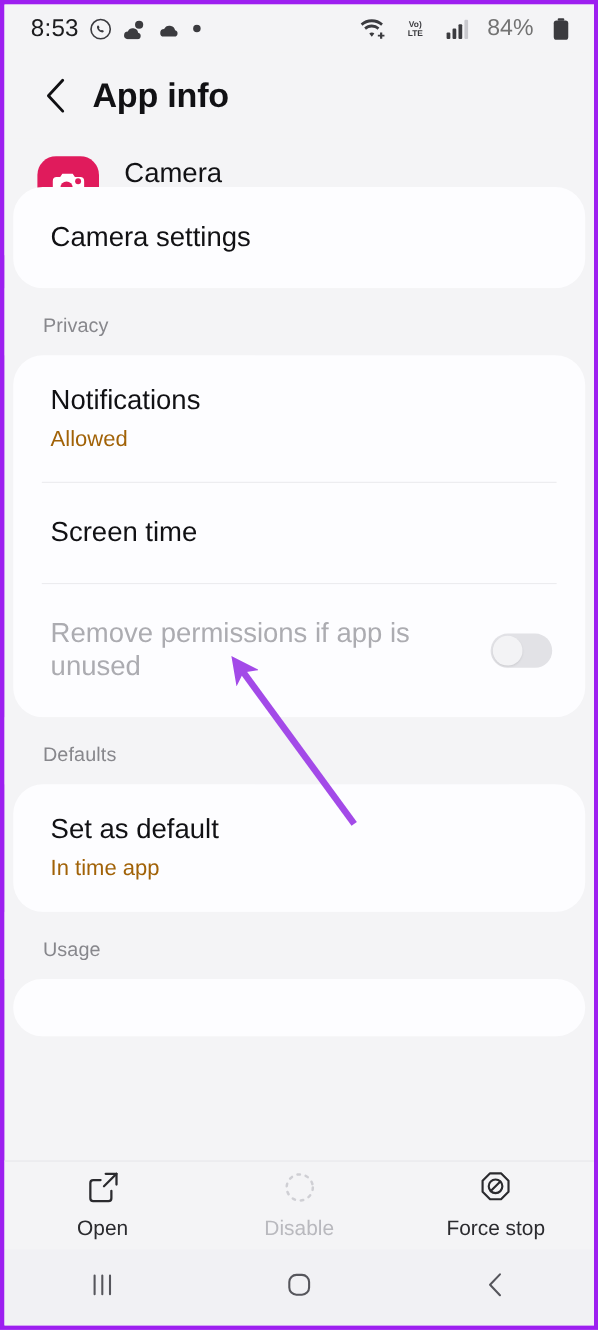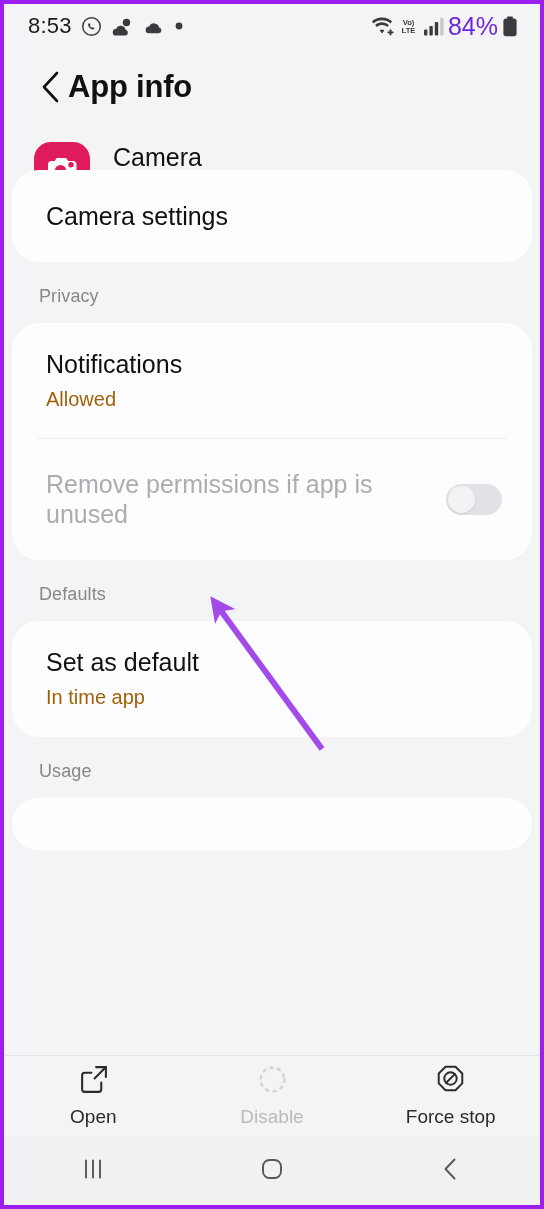--- a/index.html
+++ b/index.html
@@ -19,36 +19,36 @@
 
   
   #statusbar {
     height:44px;
     display:flex; align-items:center;
     padding:0 22px 0 24px;
     background:#f4f4f6;
     position:relative;
   }
   .sb-left { display:flex; align-items:center; gap:9px; flex:1; }
-  .sb-right { display:flex; align-items:center; gap:4px; }
+  .sb-right { display:flex; align-items:center; gap:17px; }
   .sb-time { font-size:22px; color:#1c1c1e; letter-spacing:0.2px; }
   .sb-ico { color:#3b3b3f; display:inline-flex; align-items:center; }
-  .sb-batt { font-size:25px; color:#6d28d9; letter-spacing:0px; }
+  .sb-batt { font-size:21px; color:#737373; letter-spacing:0px; }
 
   
   #header {
     height:78px;
     display:flex; align-items:center;
     padding:0 0 0 30px;
     background:#f4f4f6;
   }
   #back-chevron { width:34px; height:34px; display:flex; align-items:center; justify-content:center; }
   #page-title {
     font-size:31px; font-weight:bold; color:#111114;
-    margin-left:0; letter-spacing:-0.2px;
+    margin-left:16px; letter-spacing:-0.2px;
   }
 
   
   #app-row {
     display:flex; align-items:center;
     padding:16px 0 34px 30px;
     background:#f4f4f6;
   }
   #app-icon {
     width:56px; height:56px;
@@ -248,20 +248,25 @@
     <div class="card">
 
       <div class="row">
         <div class="row-body">
           <div class="row-title">Notifications</div>
           <div class="row-sub">Allowed</div>
         </div>
       </div>
 
 
+      <div class="row single">
+        <div class="row-body">
+          <div class="row-title">Screen time</div>
+        </div>
+      </div>
 
       <div class="row single">
         <div class="row-body">
           <div class="row-title dim">Remove permissions if app is unused</div>
         </div>
         <div class="toggle">
           <div class="knob"></div>
         </div>
       </div>
 

